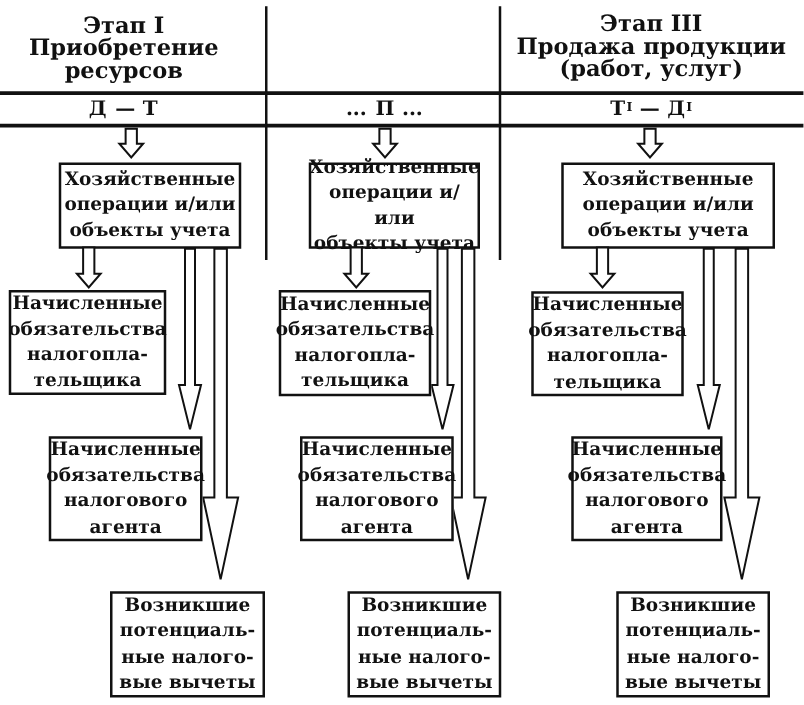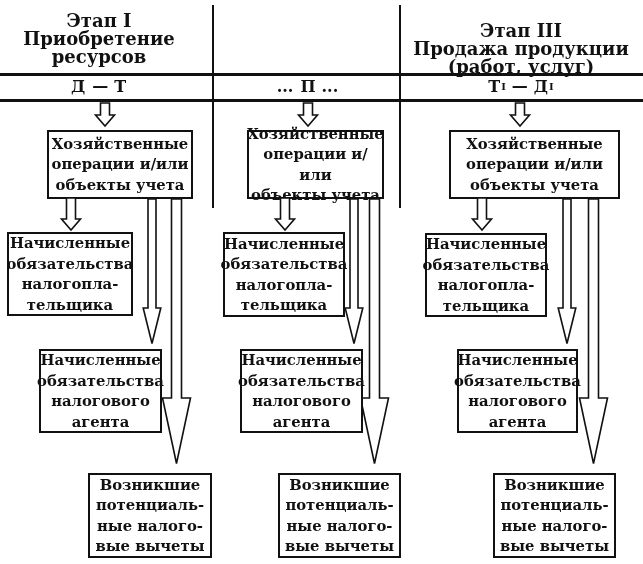--- a/index.html
+++ b/index.html
@@ -10,21 +10,21 @@
   }
   .vline{position:absolute;width:2px;background:#111;}
   .v1{left:212px;top:5px;height:203px;}
   .v2{left:399px;top:5px;height:203px;}
   .hline{position:absolute;left:0;width:643px;height:3px;background:#111;}
   .h1{top:73px;}
   .h2{top:99px;}
   .hdr{position:absolute;text-align:center;font-size:18px;line-height:18px;white-space:pre-line;}
   .hdr.c1{left:0;width:198px;top:12px;}
   .hdr.c2{left:214px;width:188px;top:12px;}
-  .hdr.c3{left:402px;width:238px;top:22px;}
+  .hdr.c3{left:402px;width:238px;top:11px;}
   .formula{position:absolute;top:75px;height:23px;display:flex;align-items:center;justify-content:center;font-size:16px;}
   .formula.c1{left:0;width:198px;}
   .formula.c2{left:214px;width:188px;}
   .formula.c3{left:402px;width:238px;}
   .formula .mid{margin:0 6px;}
   .formula sup{font-size:10px;line-height:0;margin-left:1px;}
   .box{
     position:absolute;background:#fff;border:2px solid #111;
     display:flex;align-items:center;justify-content:center;
     text-align:center;font-size:14.8px;line-height:20.5px;white-space:pre-line;

